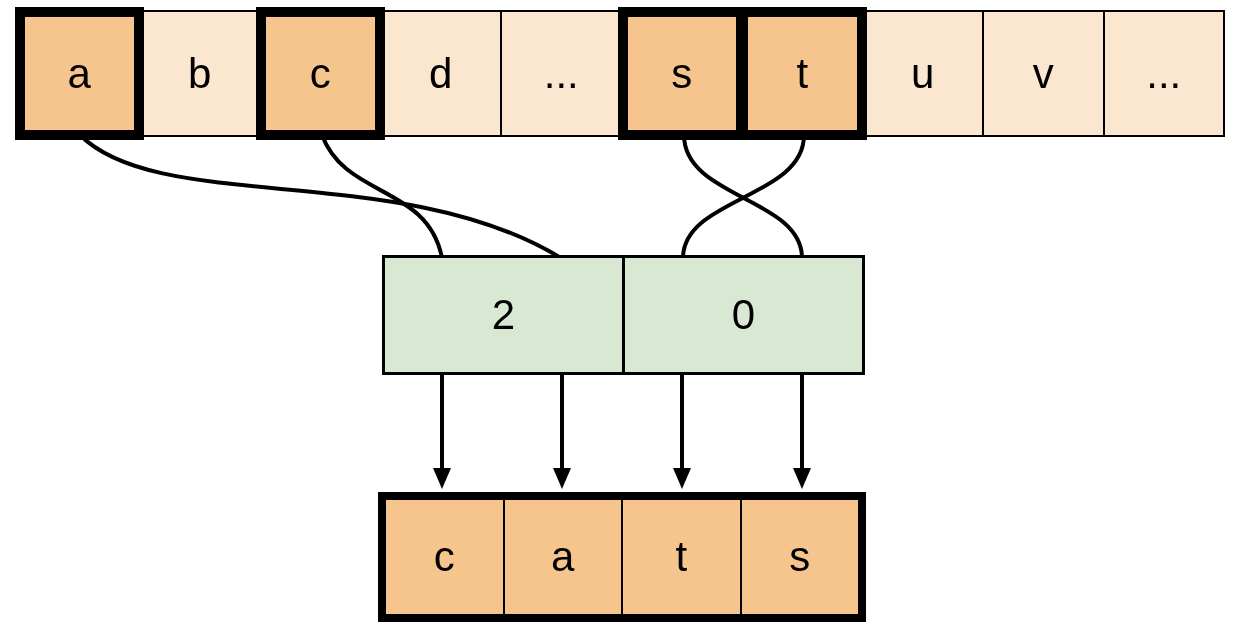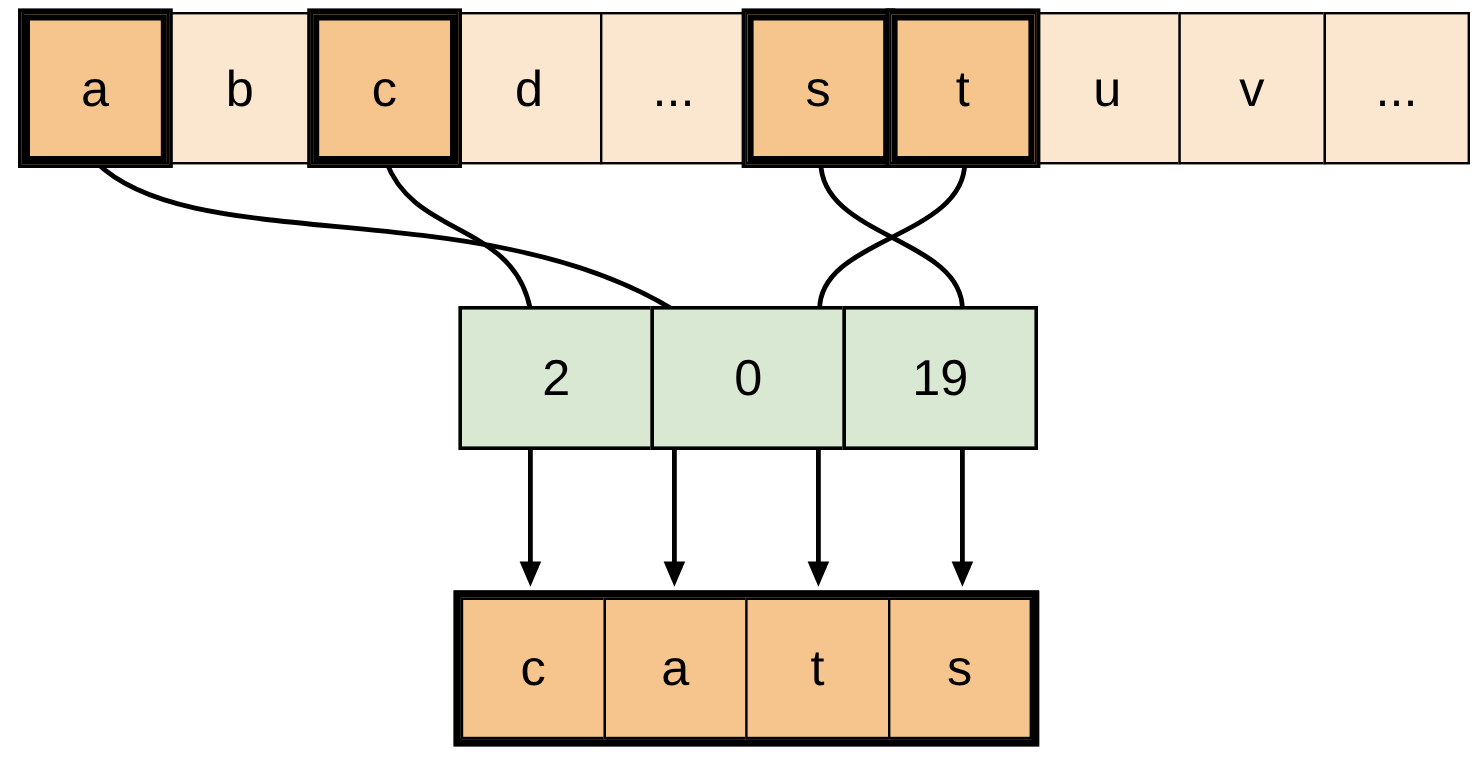--- a/index.html
+++ b/index.html
@@ -78,21 +78,20 @@
     <div class="cell hl">s</div>
     <div class="cell hl">t</div>
     <div class="cell light">u</div>
     <div class="cell light">v</div>
     <div class="cell light">...</div>
   </div>
 
   <div class="row row-index">
     <div class="cell green">2</div>
     <div class="cell green">0</div>
-    <div class="cell green">19</div>
   </div>
 
   <div class="output-wrap">
     <div class="cell orange">c</div>
     <div class="cell orange">a</div>
     <div class="cell orange">t</div>
     <div class="cell orange">s</div>
   </div>
 
 </div>

